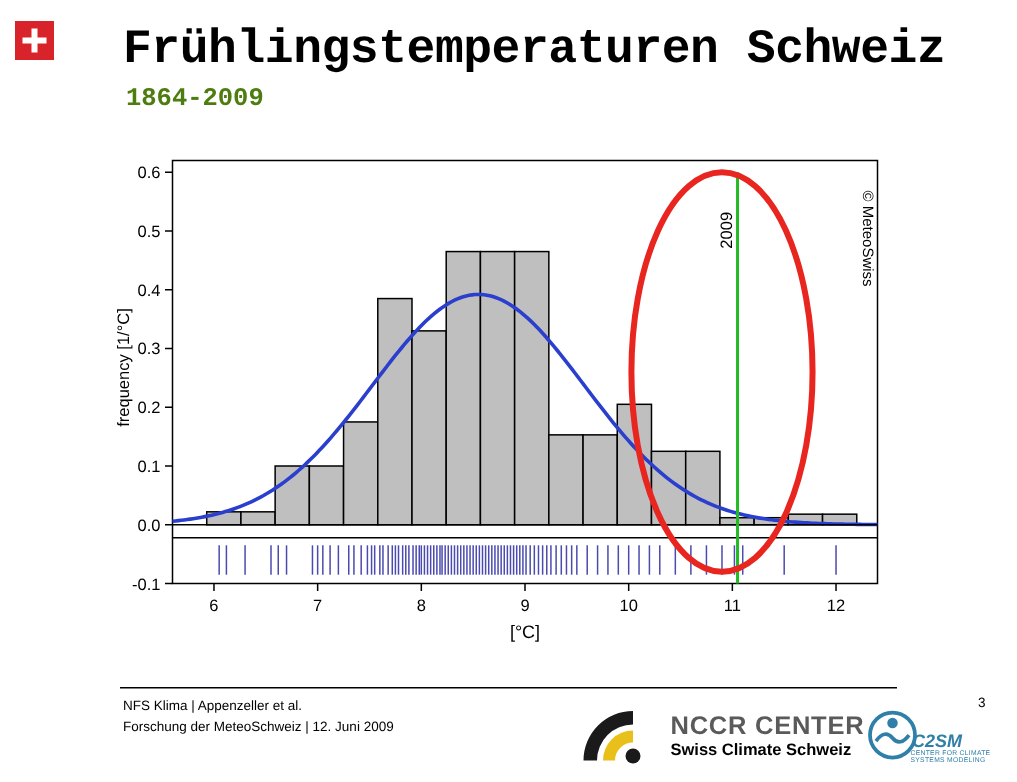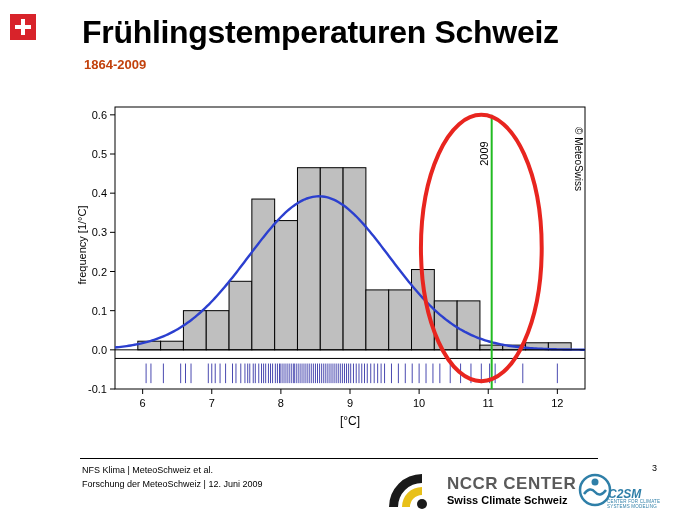--- a/index.html
+++ b/index.html
@@ -14,20 +14,21 @@
     position: relative;
     overflow: hidden;
   }
 
   
   #header {
     position: absolute;
     left: 0; top: 0;
     width: 666px;
     height: 88px;
+    font-family: Liberation Mono, monospace;
   }
   #swiss-flag {
     position: absolute;
     left: 10px; top: 14px;
     width: 26px; height: 26px;
     background: #d8232a;
   }
   #swiss-flag .cross-v {
     position: absolute;
     left: 11px; top: 5px;
@@ -45,23 +46,23 @@
     left: 82px; top: 14px;
     font-size: 32px;
     font-weight: bold;
     color: #000000;
     letter-spacing: -0.3px;
     white-space: nowrap;
   }
   #subtitle {
     position: absolute;
     left: 84px; top: 57px;
-    font-size: 13px;
-    font-weight: bold;
-    color: #c2410c;
+    font-size: 17px;
+    font-weight: bold;
+    color: #4d7c0f;
   }
 
   
   #chart-wrap {
     position: absolute;
     left: 70px; top: 95px;
     width: 560px; height: 345px;
   }
   #chart-svg { display: block; }
 
@@ -305,21 +306,21 @@
         <text x="37" y="23.833333333333314" font-size="11" text-anchor="end" fill="#000" font-family="Liberation Sans, sans-serif">0.6</text>
       </g>
 
     <text id="xlabel" x="280" y="330" font-size="12" text-anchor="middle" fill="#000000" font-family="Liberation Sans, sans-serif">[°C]</text>
     <text id="ylabel" font-size="11" text-anchor="middle" fill="#000000" font-family="Liberation Sans, sans-serif" transform="translate(16,150) rotate(-90)">frequency [1/°C]</text>
   </svg>
 </div>
 
 <div id="footer-rule"></div>
 <div id="footer-text">
-  <div>NFS Klima | MeteoSchweiz et al.</div>
+  <div>NFS Klima | Appenzeller et al.</div>
   <div>Forschung der MeteoSchweiz  |  12. Juni  2009</div>
 </div>
 <div id="page-number">3</div>
 
 <div id="logo-nccr">
   <svg width="60" height="40" viewBox="0 0 60 40">
     <path d="M4 37 A33 33 0 0 1 37 4 L37 13 A24 24 0 0 0 13 37 Z" fill="#1a1a1a"></path>
     <path d="M17 37 A20 20 0 0 1 37 17 L37 25 A12 12 0 0 0 25 37 Z" fill="#e8c019"></path>
     <circle cx="37" cy="34" r="5" fill="#1a1a1a"></circle>
   </svg>

